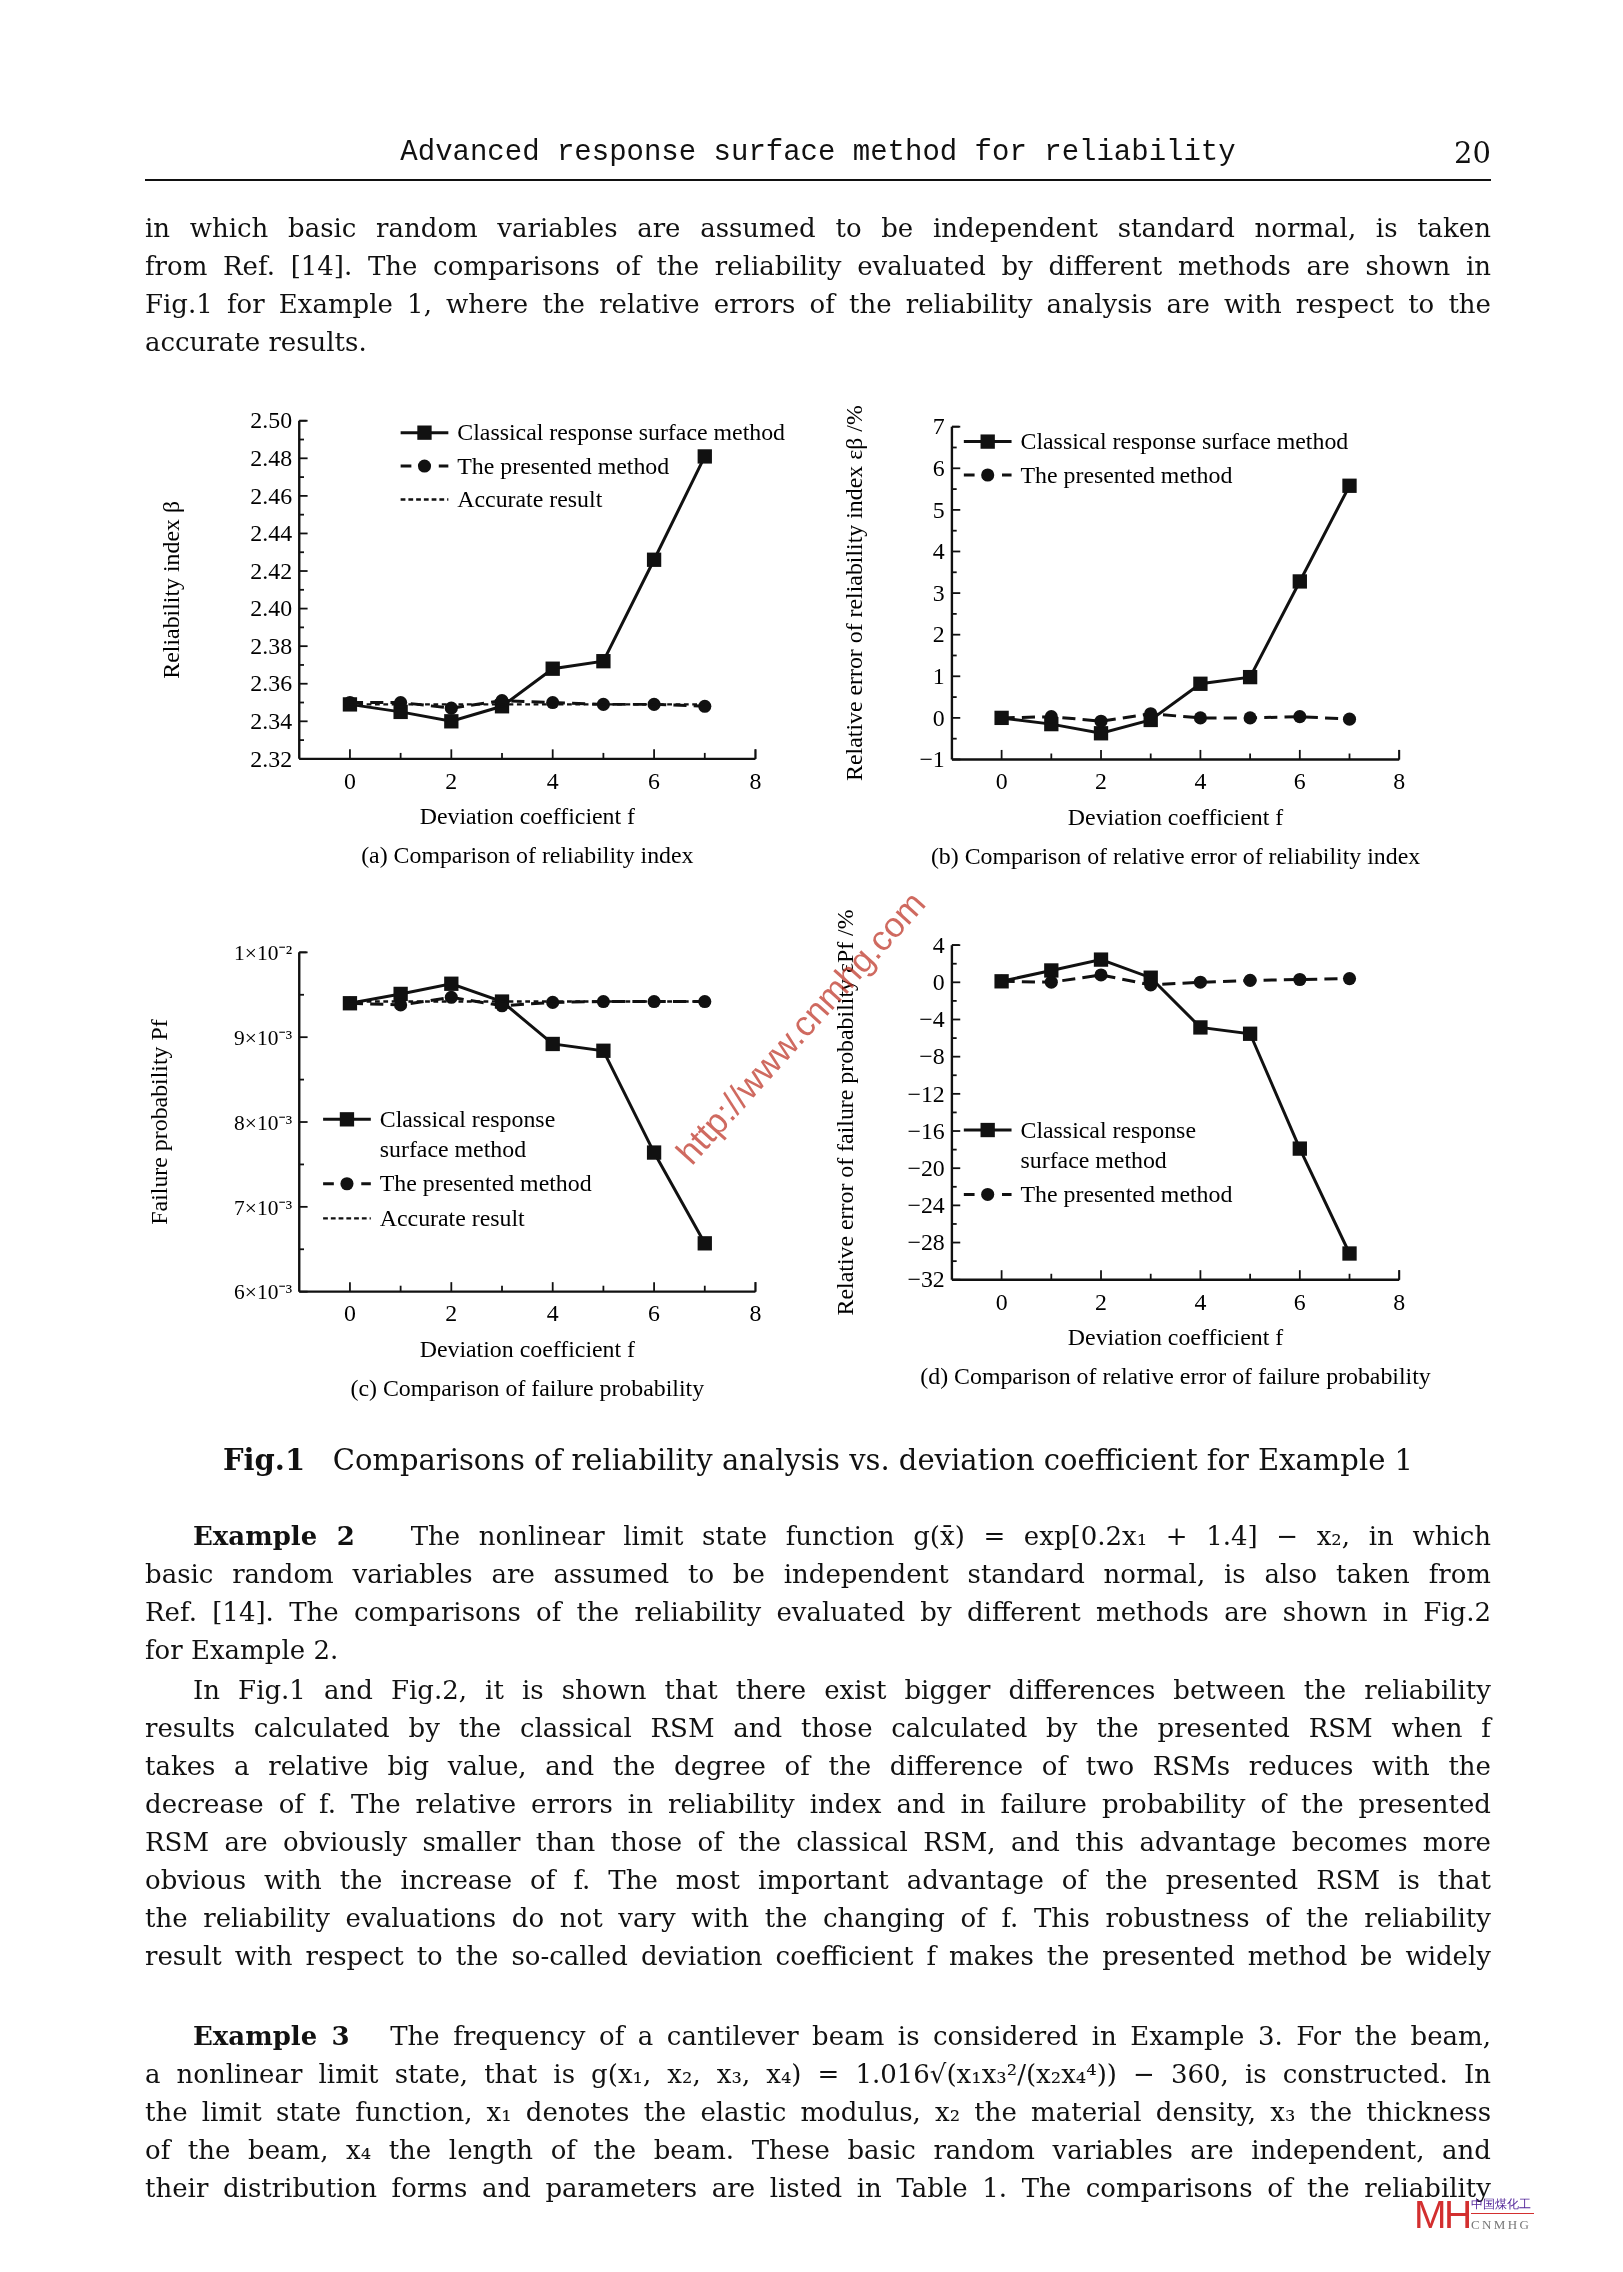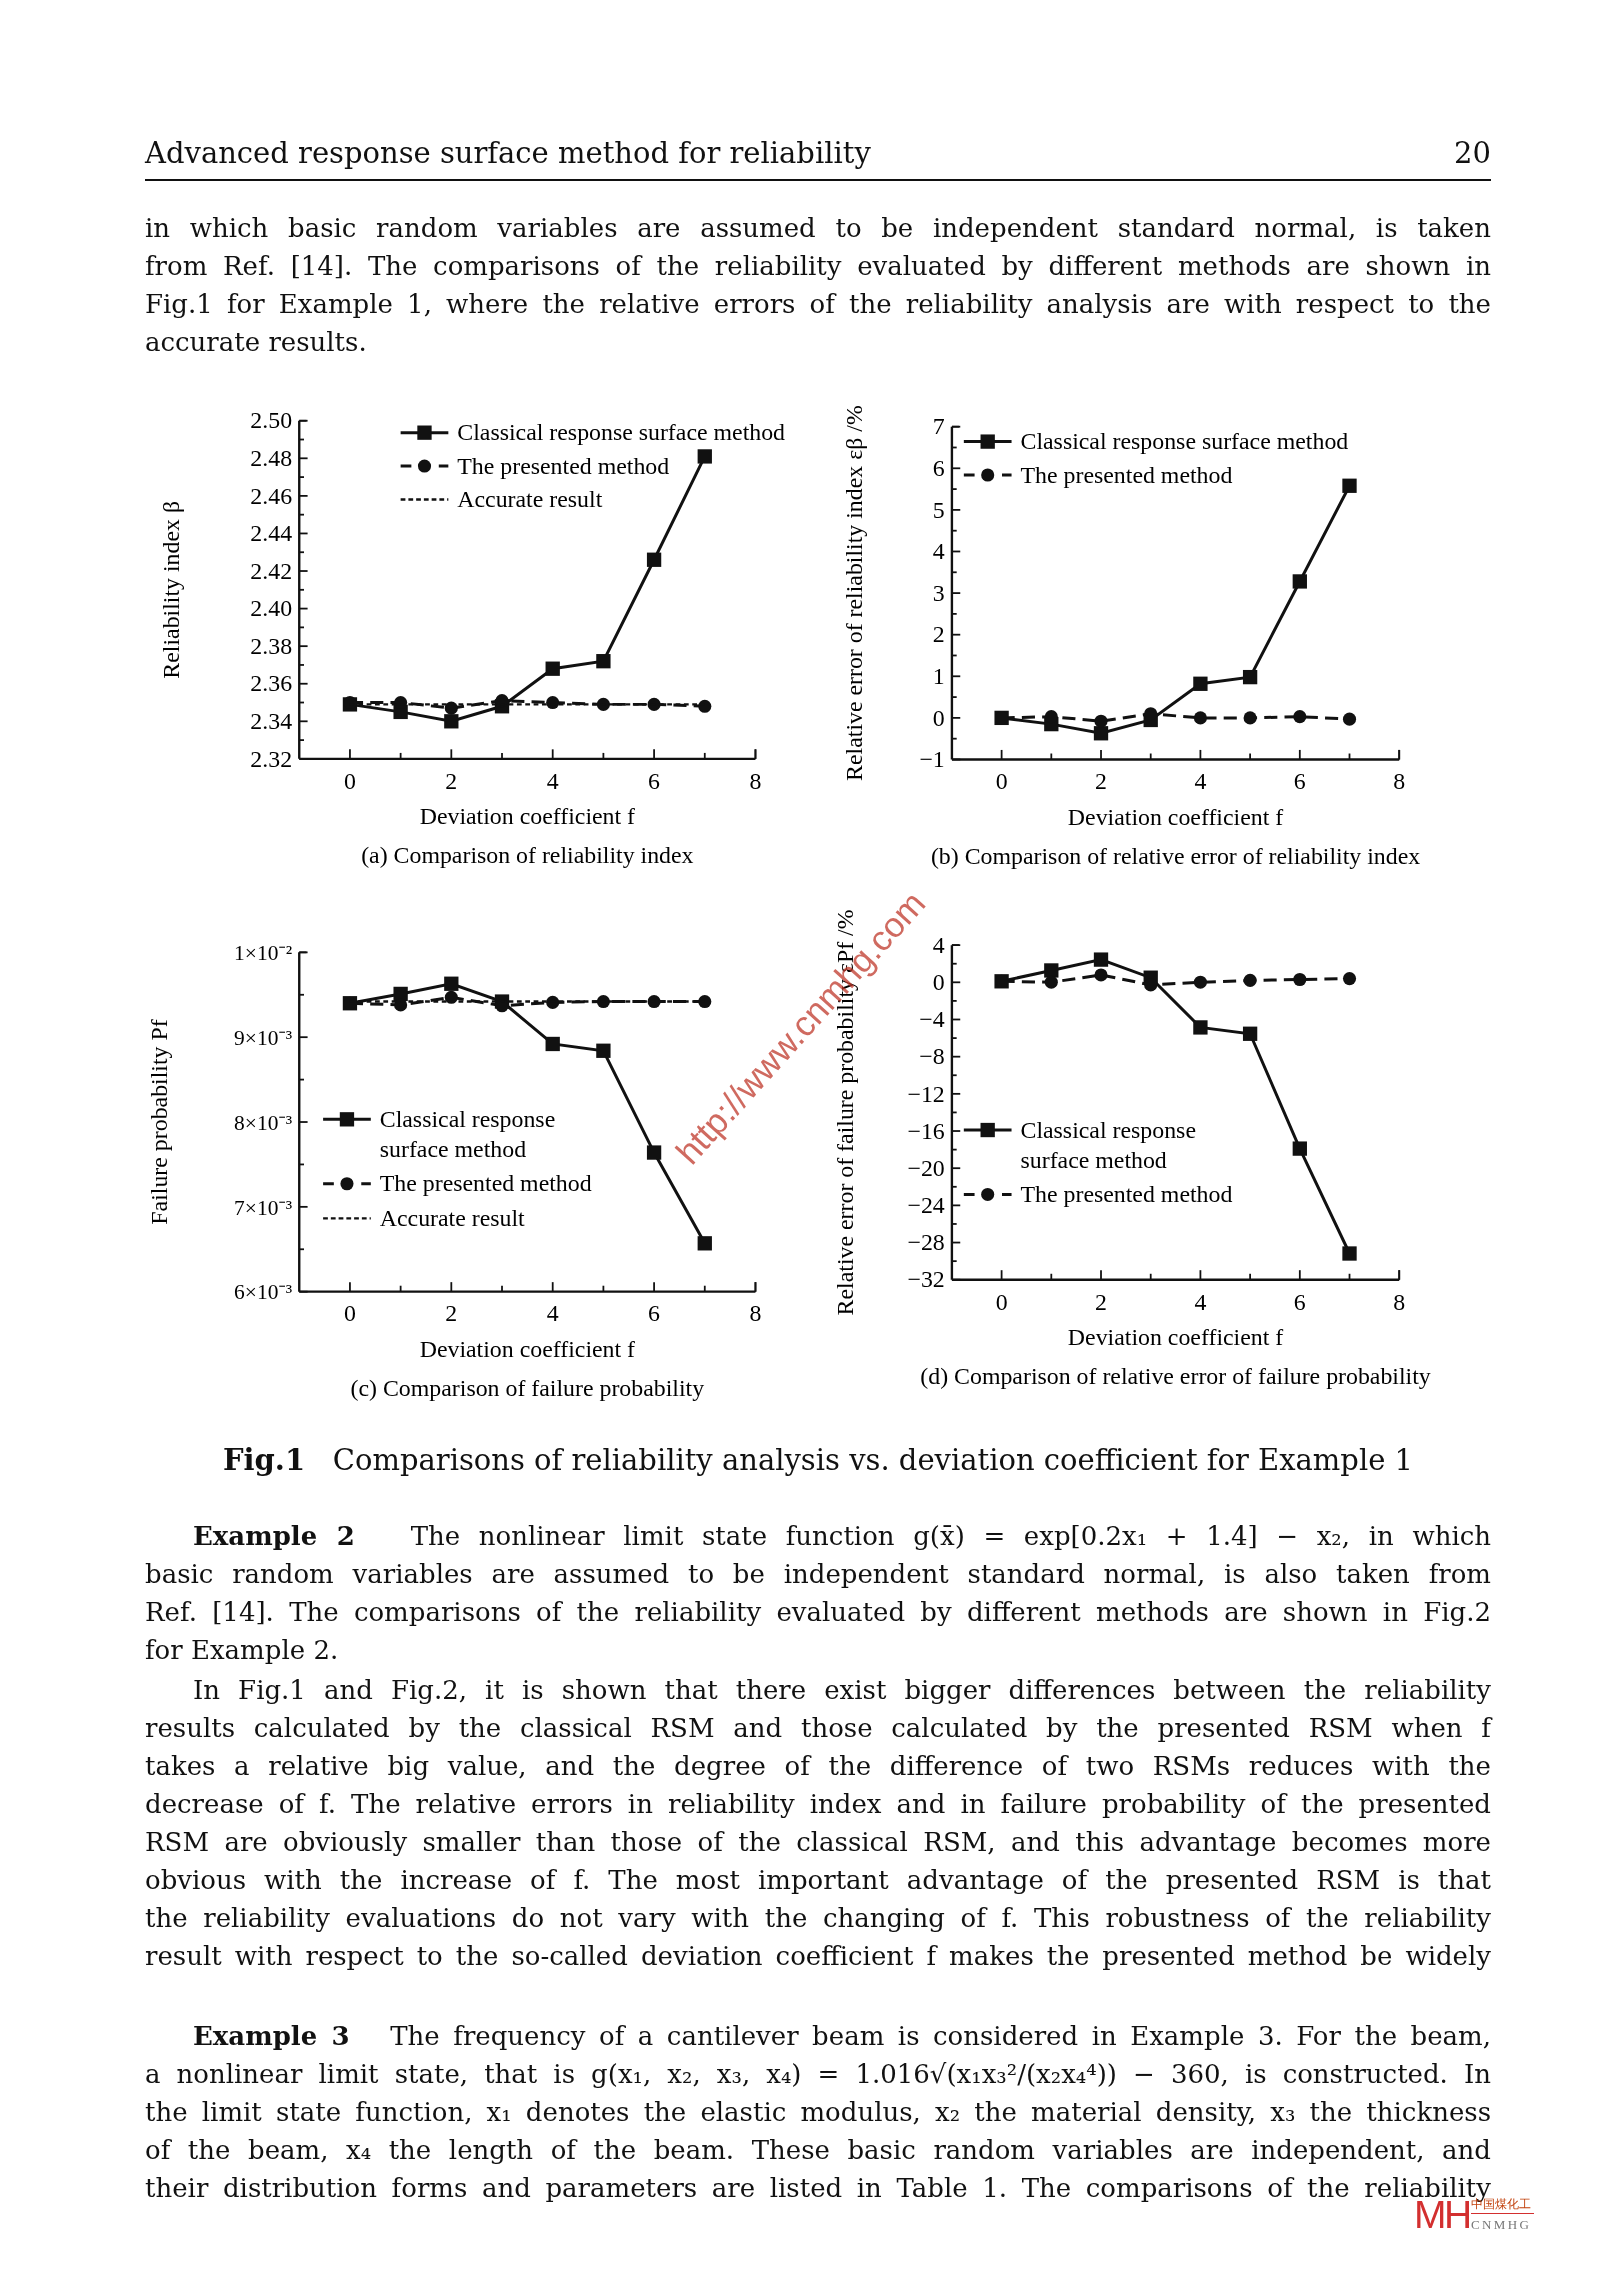--- a/index.html
+++ b/index.html
@@ -1,19 +1,19 @@
 <!DOCTYPE html>
 <html style="font-size:9.5px"><head>
 <meta charset="utf-8">
 <style>
   html,body{margin:0;padding:0;background:#fff;}
   body{width:1624px;height:2273px;position:relative;overflow:hidden;font-family:"DejaVu Serif","Liberation Serif",serif;color:#111;}
   .abs{position:absolute;}
   .header{left:145px;top:136px;width:1346px;height:36px;font-size:29px;}
-  .header .title{position:absolute;left:0;width:100%;text-align:left;top:0;}
+  .header .title{position:absolute;left:0;width:100%;text-align:center;top:0;font-family:Liberation Mono, monospace;}
   .header .pnum{position:absolute;right:0;top:0;}
   .rule{left:145px;top:179px;width:1346px;height:2.4px;background:#111;}
   .para{left:145px;width:1346px;font-size:26px;line-height:38px;text-align:justify;}
   .para .line{display:block;height:38px;white-space:nowrap;text-align-last:justify;text-align:justify;}
   .para .line.last{text-align-last:left;}
   .indent{padding-left:48px;}
   .b{font-weight:bold;margin-top:20px;}
   .figcap{left:145px;width:1346px;top:1443px;font-size:29px;text-align:center;}
   svg text{font-family:"Liberation Serif",serif;}
   .logo{left:1414px;top:2195px;width:125px;height:42px;}
@@ -358,17 +358,17 @@
 <div class="abs para" style="top:2017px;">
   <span class="line indent"><span class="b">Example 3</span>&nbsp;&nbsp;&nbsp;<span>The frequency of a cantilever beam is considered in Example 3. For the beam,</span></span>
   <span class="line">a nonlinear limit state, that is g(x₁, x₂, x₃, x₄) = 1.016√(x₁x₃²/(x₂x₄⁴)) − 360, is constructed. In</span>
   <span class="line">the limit state function, x₁ denotes the elastic modulus, x₂ the material density, x₃ the thickness</span>
   <span class="line">of the beam, x₄ the length of the beam. These basic random variables are independent, and</span>
   <span class="line">their distribution forms and parameters are listed in Table 1. The comparisons of the reliability</span>
 </div>
 
 <div class="abs logo">
   <span style="position:absolute;left:0;top:0;font-family:'Liberation Sans',sans-serif;font-weight:normal;font-size:39px;color:#d32f2f;letter-spacing:-2.4px;line-height:39px;">MH</span>
-  <span style="position:absolute;left:57px;top:1.2px;font-family:Liberation Mono, monospace;font-size:12px;color:#c2410c;">中国煤化工</span>
+  <span style="position:absolute;left:57px;top:1.2px;font-family:Liberation Mono, monospace;font-size:12px;color:#4c1d95;">中国煤化工</span>
   <span style="position:absolute;left:57px;top:18px;width:63px;height:1.2px;background:#d32f2f;"></span>
   <span style="position:absolute;left:57px;top:21.5px;font-family:Liberation Serif, serif;font-size:13px;color:#777;letter-spacing:2.4px;">CNMHG</span>
 </div>
 
 
 </body></html>

